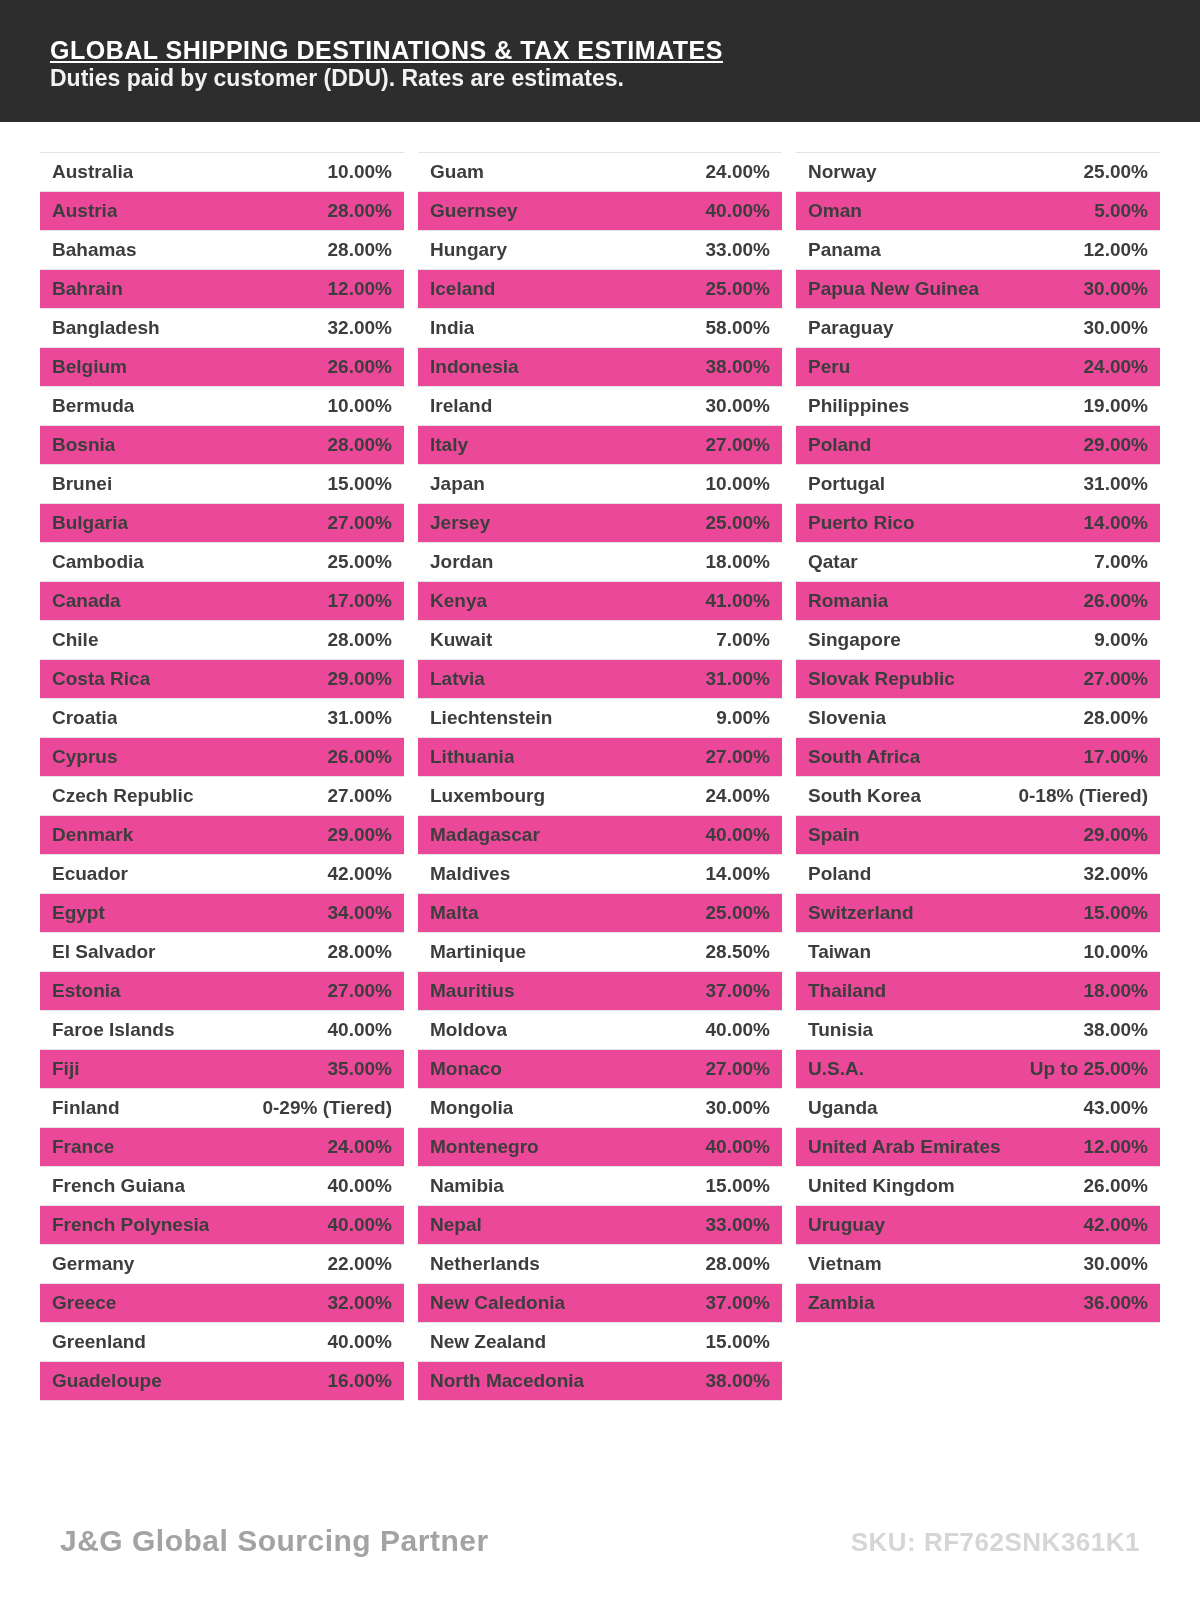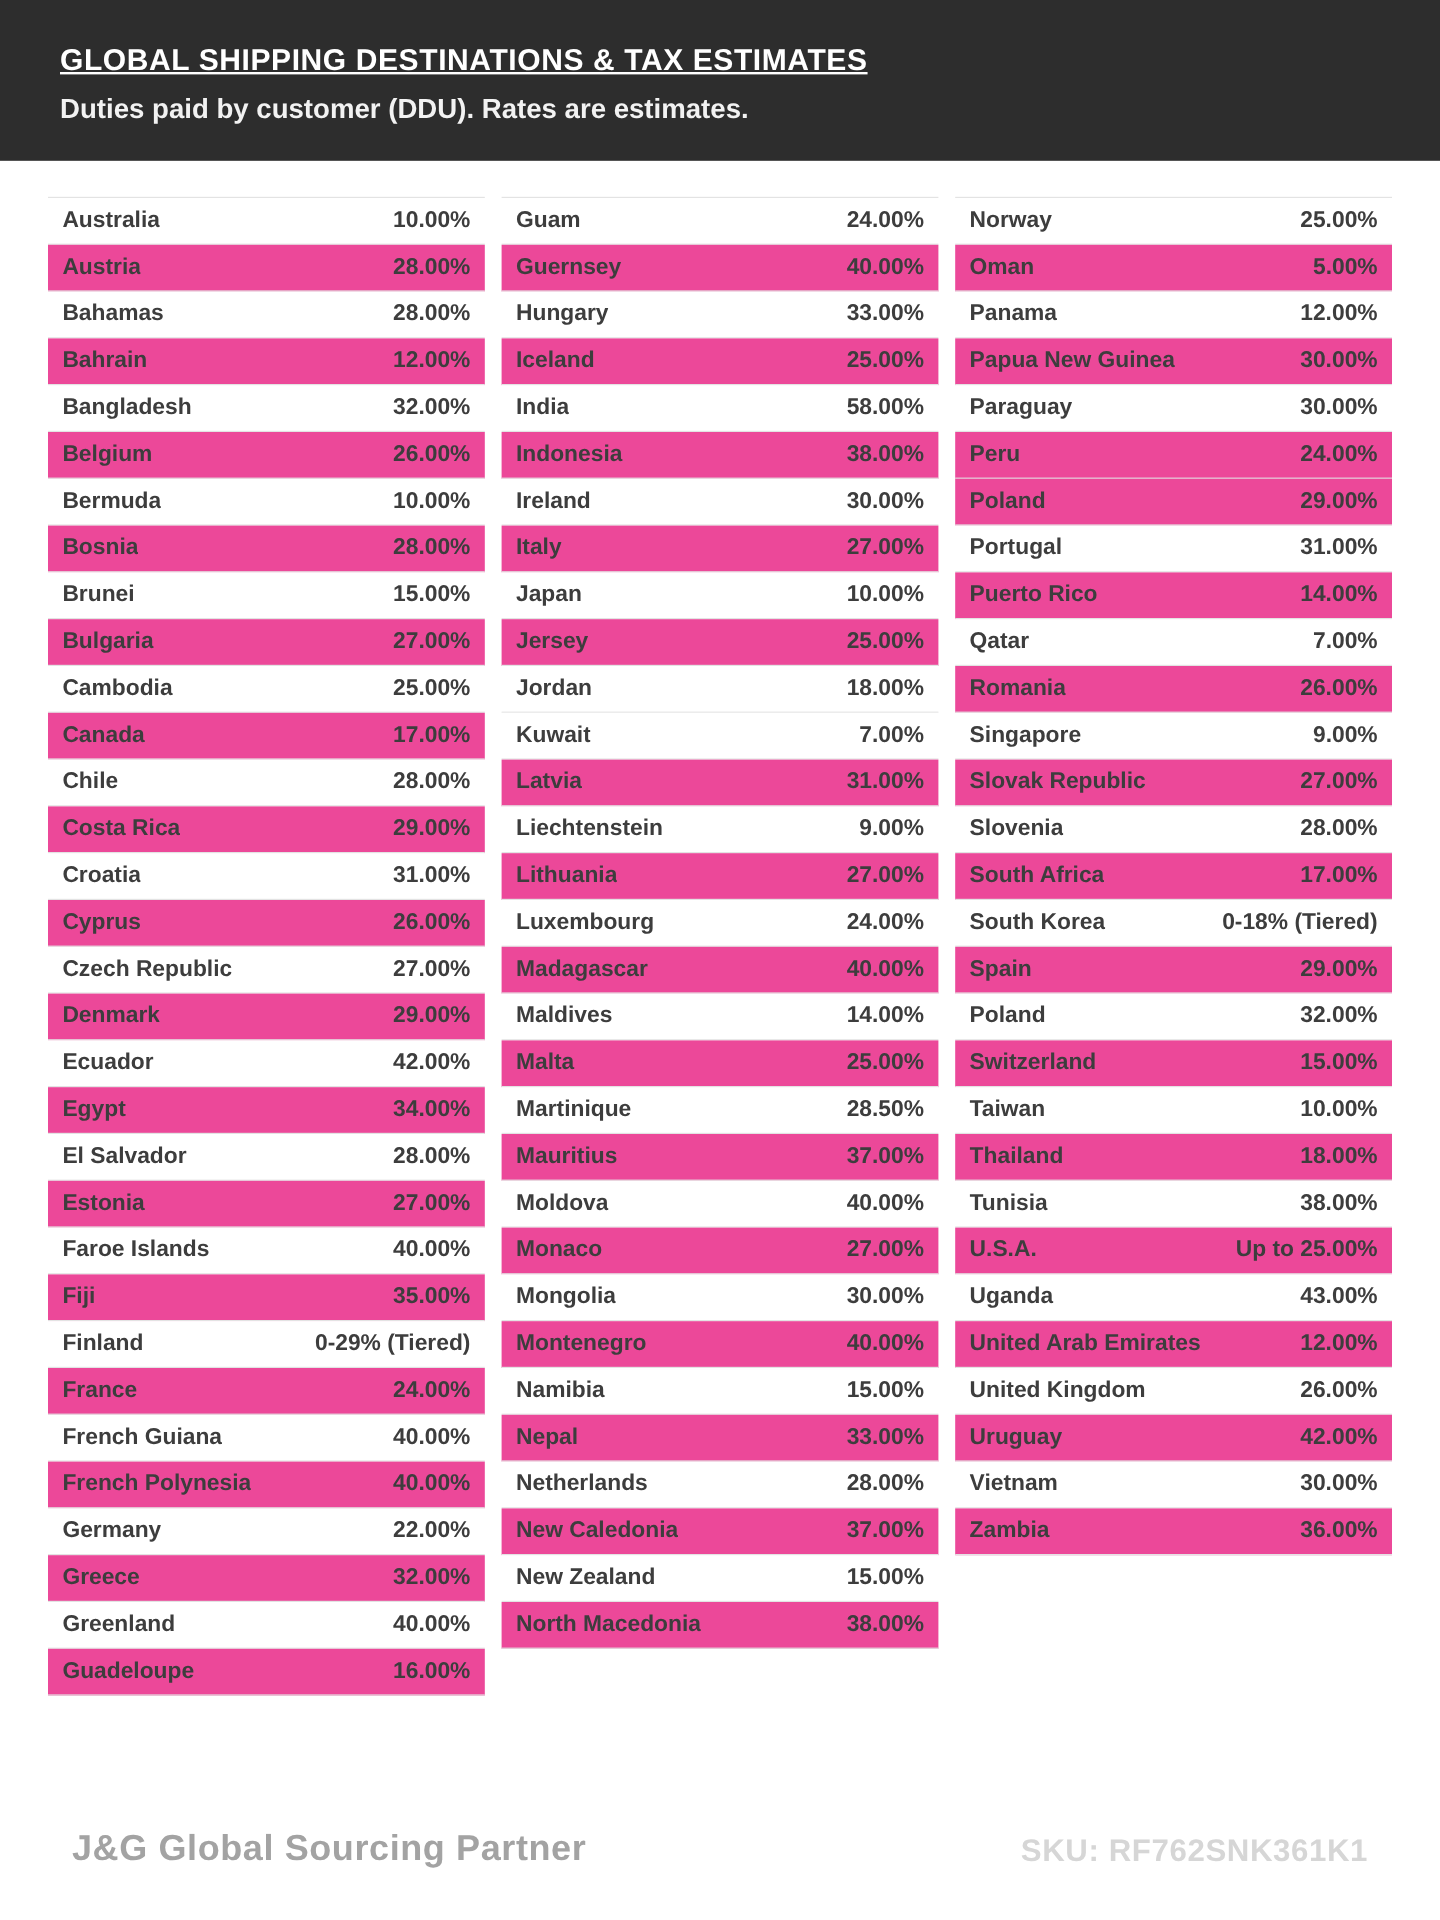--- a/index.html
+++ b/index.html
@@ -19,21 +19,21 @@
     font-size: 25px;
     font-weight: 700;
     letter-spacing: 0.5px;
     white-space: nowrap;
     text-decoration: underline;
   }
   .subtitle {
     font-size: 23px;
     font-weight: 700;
     color: #f2f2f2;
-    margin-top: 12px;
+    margin-top: 0;
   }
   .main {
     display: flex;
     gap: 14px;
     padding: 30px 40px 0 40px;
     align-items: flex-start;
   }
   .col {
     flex: 1;
     border-top: 1px solid #e3e3e3;
@@ -254,20 +254,24 @@
         <span class="rate">10.00%</span>
       </div>
       <div class="row alt">
         <span class="country">Jersey</span>
         <span class="rate">25.00%</span>
       </div>
       <div class="row">
         <span class="country">Jordan</span>
         <span class="rate">18.00%</span>
       </div>
+      <div class="row alt">
+        <span class="country">Kenya</span>
+        <span class="rate">41.00%</span>
+      </div>
       <div class="row">
         <span class="country">Kuwait</span>
         <span class="rate">7.00%</span>
       </div>
       <div class="row alt">
         <span class="country">Latvia</span>
         <span class="rate">31.00%</span>
       </div>
       <div class="row">
         <span class="country">Liechtenstein</span>
@@ -359,20 +363,24 @@
         <span class="country">Papua New Guinea</span>
         <span class="rate">30.00%</span>
       </div>
       <div class="row">
         <span class="country">Paraguay</span>
         <span class="rate">30.00%</span>
       </div>
       <div class="row alt">
         <span class="country">Peru</span>
         <span class="rate">24.00%</span>
+      </div>
+      <div class="row">
+        <span class="country">Philippines</span>
+        <span class="rate">19.00%</span>
       </div>
       <div class="row alt">
         <span class="country">Poland</span>
         <span class="rate">29.00%</span>
       </div>
       <div class="row">
         <span class="country">Portugal</span>
         <span class="rate">31.00%</span>
       </div>
       <div class="row alt">

